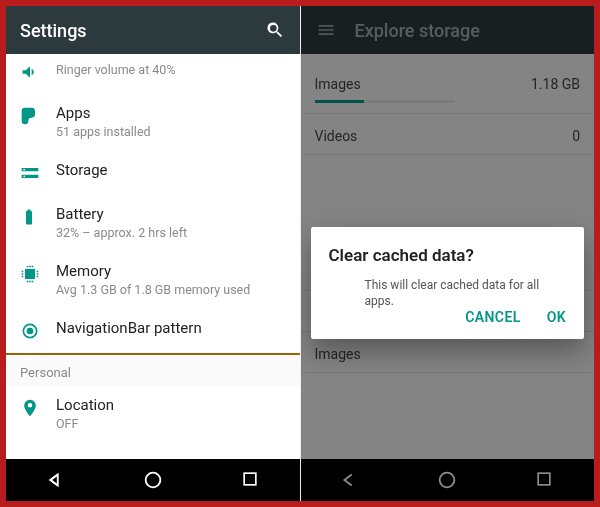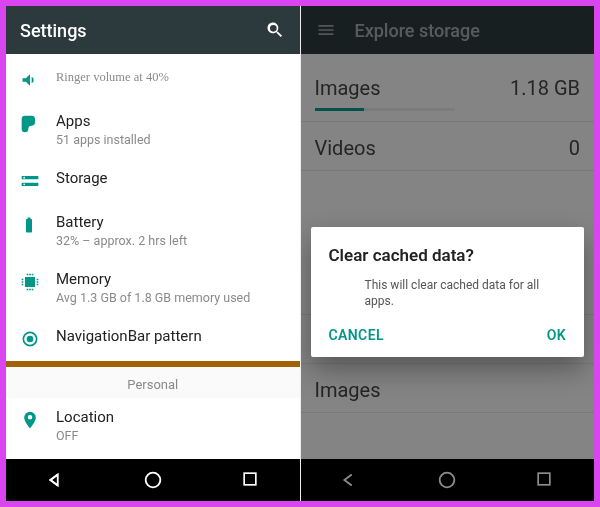--- a/index.html
+++ b/index.html
@@ -6,21 +6,21 @@
   body {
     font-family: Roboto, "Helvetica Neue", Arial, sans-serif;
     background: #fff;
     width: 600px; height: 507px;
     position: relative;
     overflow: hidden;
   }
   .wrapper {
     display: flex;
     width: 600px; height: 507px;
-    background: #d946ef;
+    background: #b91c1c;
     padding: 6px;
   }
   .phone {
     flex: 1;
     background: #fafafa;
     display: flex;
     flex-direction: column;
     overflow: hidden;
     border-left: 1px solid #eee;
     position: relative;
@@ -53,22 +53,21 @@
     width: 36px;
     display:flex; align-items:flex-start; justify-content:flex-start;
     margin-top:2px;
   }
   .row .rtext .title { font-size:15px; color:#222; }
   .row .rtext .sub   { font-size:12.5px; color:#8a8a8a; margin-top:2px; }
   .section-label {
     padding: 10px 14px 6px;
     font-size:13px; color:#8a8a8a;
     background:#fafafa;
-    border-top:6px solid #a16207;
-    text-align:center;
+    border-top:2px solid #a16207;
   }
 
   
   .navbar {
     height: 42px;
     background:#000;
     display:flex;
     align-items:center;
     justify-content:space-around;
   }
@@ -89,58 +88,58 @@
   .storage-list {
     position:absolute; inset:0;
     padding-top:8px;
     z-index:1;
   }
   .srow {
     padding: 14px 14px 10px;
     border-bottom:1px solid #ddd;
     display:flex; flex-direction:column;
   }
-  .srow .line { display:flex; justify-content:space-between; font-size:20px; color:#444; }
+  .srow .line { display:flex; justify-content:space-between; font-size:14px; color:#444; }
   .srow .barbg { height:3px; background:#e0e0e0; margin-top:8px; width:140px; border-radius:2px; }
   .srow .barfg { height:3px; background:#009688; }
 
   .dialog {
     position:absolute;
     z-index:3;
     left:10px; right:10px;
     top:173px;
     background:#fff;
     border-radius:2px;
     box-shadow:0 12px 28px rgba(0,0,0,.35);
     padding:18px 18px 8px;
   }
   .dialog .dtitle { font-size:17px; font-weight:600; color:#222; }
   .dialog .dbody  { font-size:12px; color:#555; margin-top:12px; line-height:1.35;margin-left:36px; }
-  .dialog .dactions { display:flex; justify-content:space-between; gap:26px; margin-top:18px; padding-bottom:6px; }
+  .dialog .dactions { display:flex; justify-content:flex-end; gap:26px; padding-bottom:6px; }
   .dialog .dbtn { font-size:14px; font-weight:600; color:#009688; letter-spacing:.4px; cursor:pointer; }
 </style>
 </head>
 <body>
 
 <div class="wrapper">
 
   <div class="phone">
     <div class="appbar appbar-dark">
       <span>Settings</span>
       <span class="spacer"></span>
       <span class="icon">
         <svg viewBox="0 0 24 24" width="20" height="20" fill="#fff">
             <path d="M15.5 14h-.8l-.3-.3a6.5 6.5 0 10-.7.7l.3.3v.8l5 5 1.5-1.5-5-5zM10 14a4 4 0 110-8 4 4 0 010 8z"></path>
           </svg>
       </span>
     </div>
 
     <div class="list">
 
-      <div class="row" style="padding-top:14px;font-family:Liberation Serif, serif;">
+      <div class="row" style="padding-top:6px;">
         <div class="ricon">
           <svg viewBox="0 0 24 24" width="20" height="20" fill="#009688">
               <path d="M3 10v4h4l5 5V5L7 10H3zm13.5 2a4.5 4.5 0 00-2.5-4v8a4.5 4.5 0 002.5-4z"></path>
             </svg>
         </div>
         <div class="rtext">
           <div class="sub">Ringer volume at 40%</div>
         </div>
       </div>
 

